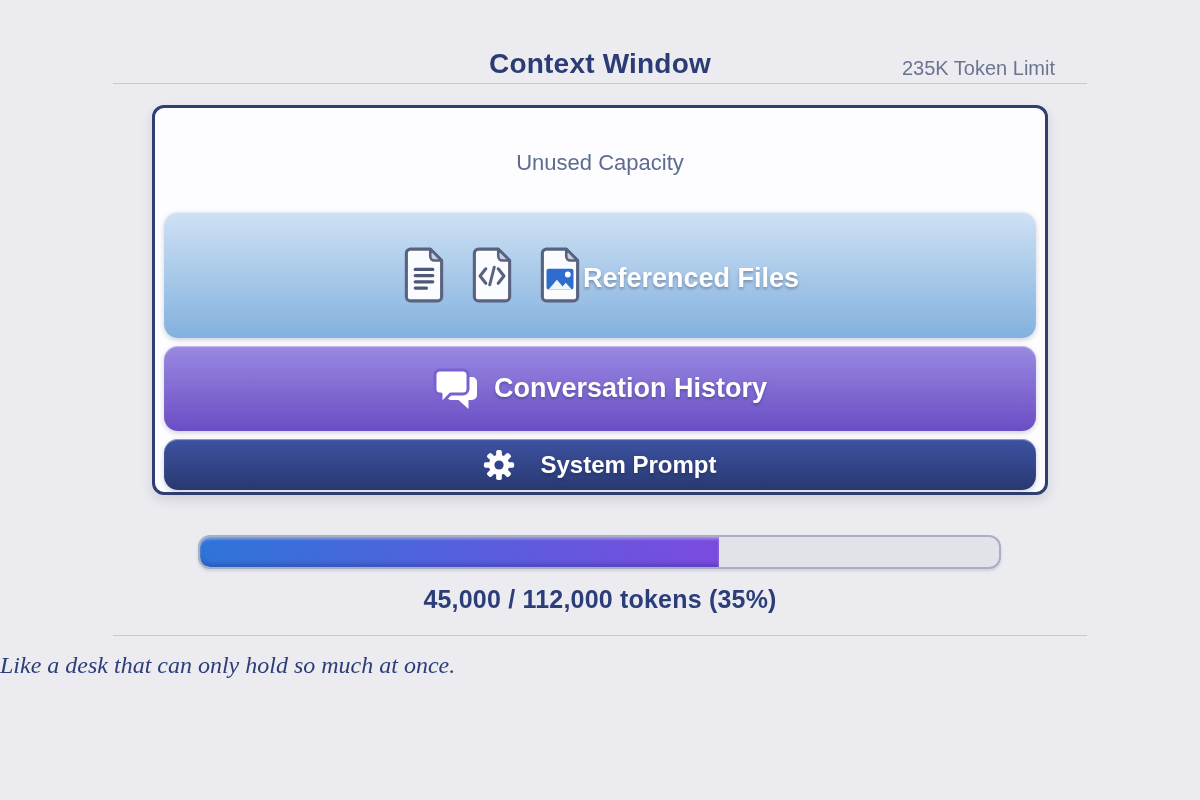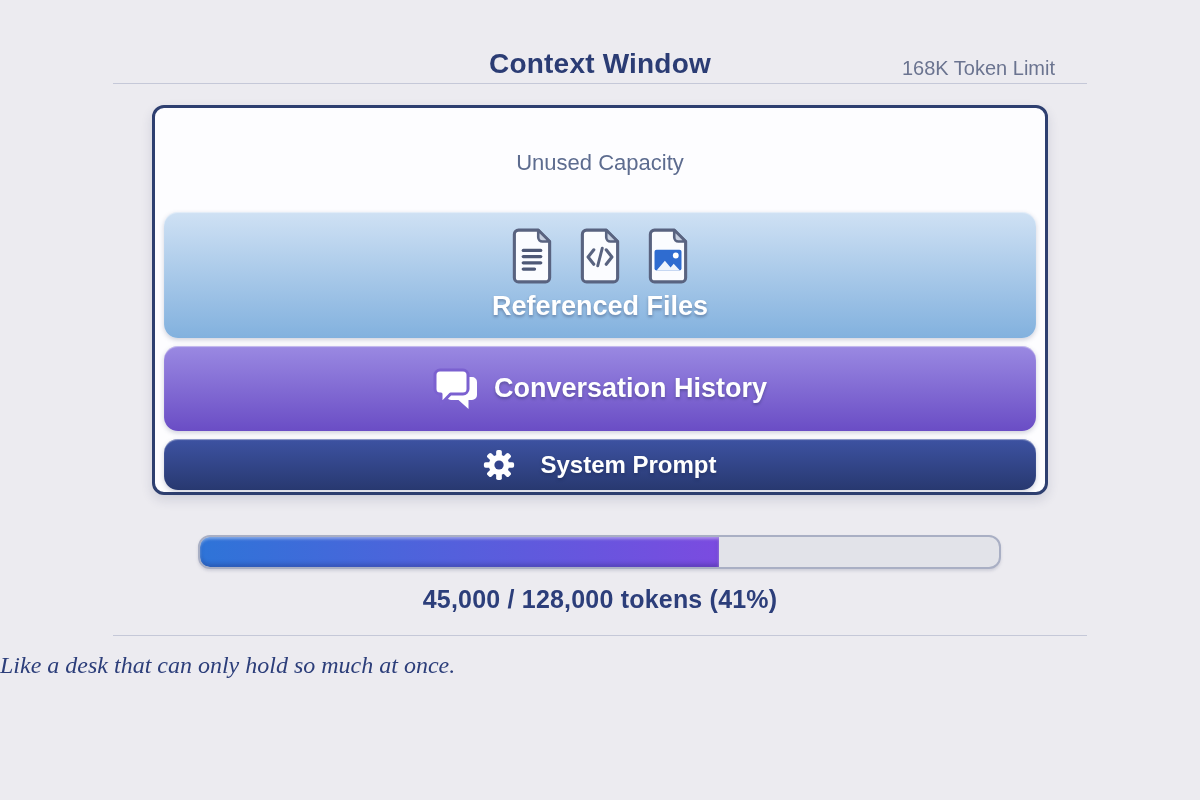--- a/index.html
+++ b/index.html
@@ -35,21 +35,21 @@
   .unused-label {
     position:absolute; top:42px; left:0; right:0;
     text-align:center; font-size:22px; font-weight:500; color:#5d6c8f;
   }
   .cap-bar {
     position:absolute; left:9px; right:9px;
     border-radius:14px;
     display:flex; align-items:center; justify-content:center;
     box-shadow:0 2px 5px rgba(40,50,90,.22), inset 0 1px 1px rgba(255,255,255,.45);
   }
-  .bar-files   { top:104px; height:126px; flex-direction:column; }
+  .bar-files   { top:104px; height:126px; flex-direction:row; }
   .bar-history { top:238px; height:85px;  gap:15px; }
   .bar-system  { top:331px; height:51px;  gap:25px; }
 
   .file-icons-row { display:flex; gap:22px; align-items:center; }
   .bar-label {
     color:#ffffff; font-weight:700;
     text-shadow:0 2px 3px rgba(25,35,70,.35);
   }
   .bar-files .bar-label   { font-size:27px; margin-top:7px; }
   .bar-history .bar-label { font-size:27px; }
@@ -82,21 +82,21 @@
   }
 
   .icon { display:block; }
 </style>
 </head>
 <body>
 
 <div class="stage">
 
   <div class="page-title">Context Window</div>
-  <div class="limit-label">168K Token Limit</div>
+  <div class="limit-label">235K Token Limit</div>
   <div class="divider divider-top"></div>
 
   <div class="context-box">
     <div class="unused-label">Unused Capacity</div>
 
     <div class="cap-bar bar-files" style="background: linear-gradient(rgb(207, 225, 244) 0%, rgb(130, 177, 222) 100%);">
       <div class="file-icons-row">
 
         <svg class="icon" width="46" height="56" viewBox="0 0 44 54">
           <path d="M9 2 H28 L39 13 V48 a4 4 0 0 1 -4 4 H9 a4 4 0 0 1 -4 -4 V6 a4 4 0 0 1 4 -4 Z" fill="#fbfcff" stroke="#596380" stroke-width="3" stroke-linejoin="round"></path>
@@ -145,18 +145,18 @@
         </g>
         <circle cx="18" cy="18" r="5.2" fill="#32438c"></circle>
       </svg>
       <div class="bar-label">System Prompt</div>
     </div>
   </div>
 
   <div class="progress-track">
     <div class="progress-fill" style="width: 65%; background: linear-gradient(90deg, rgb(46, 116, 216) 0%, rgb(123, 75, 224) 100%);"></div>
   </div>
-  <div class="usage-label">45,000 / 128,000 tokens (41%)</div>
+  <div class="usage-label">45,000 / 112,000 tokens (35%)</div>
 
   <div class="divider divider-bottom"></div>
   <div class="caption">Like a desk that can only hold so much at once.</div>
 
 </div>
 
 </body></html>

